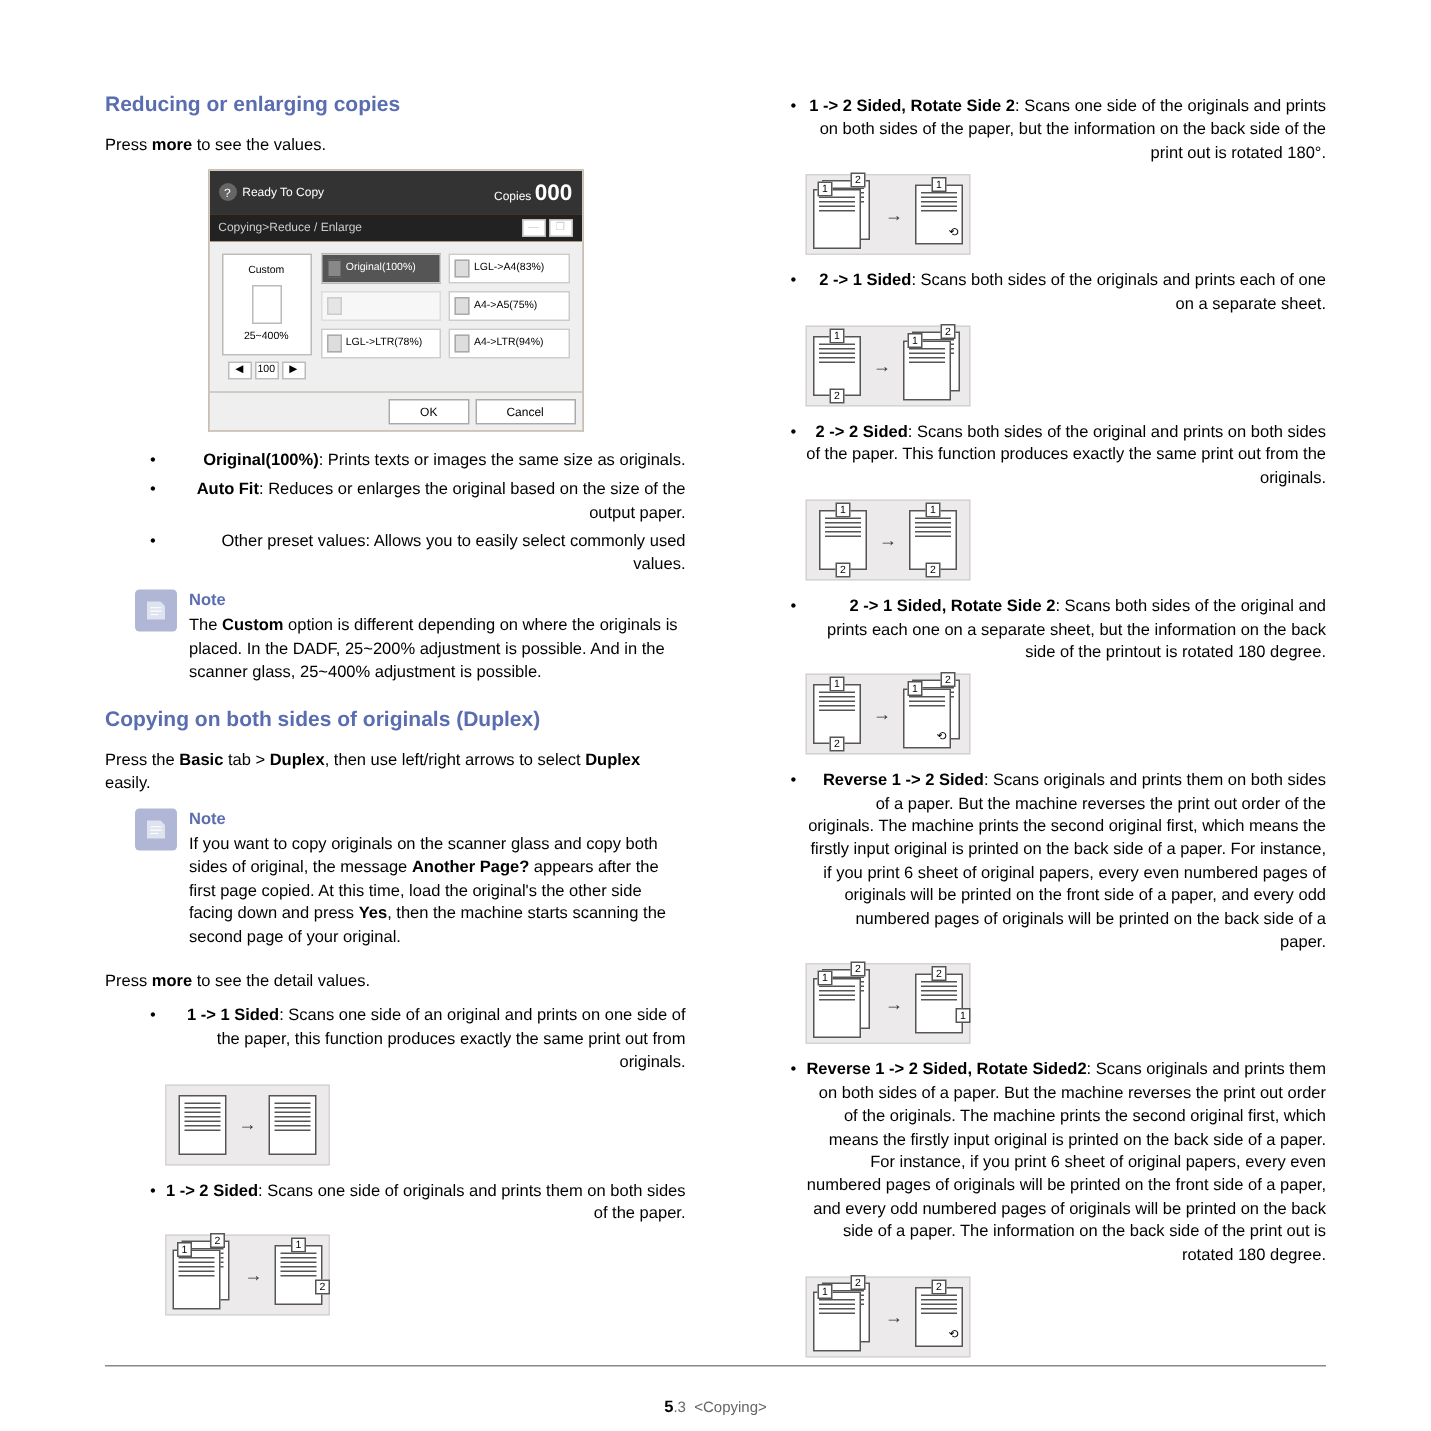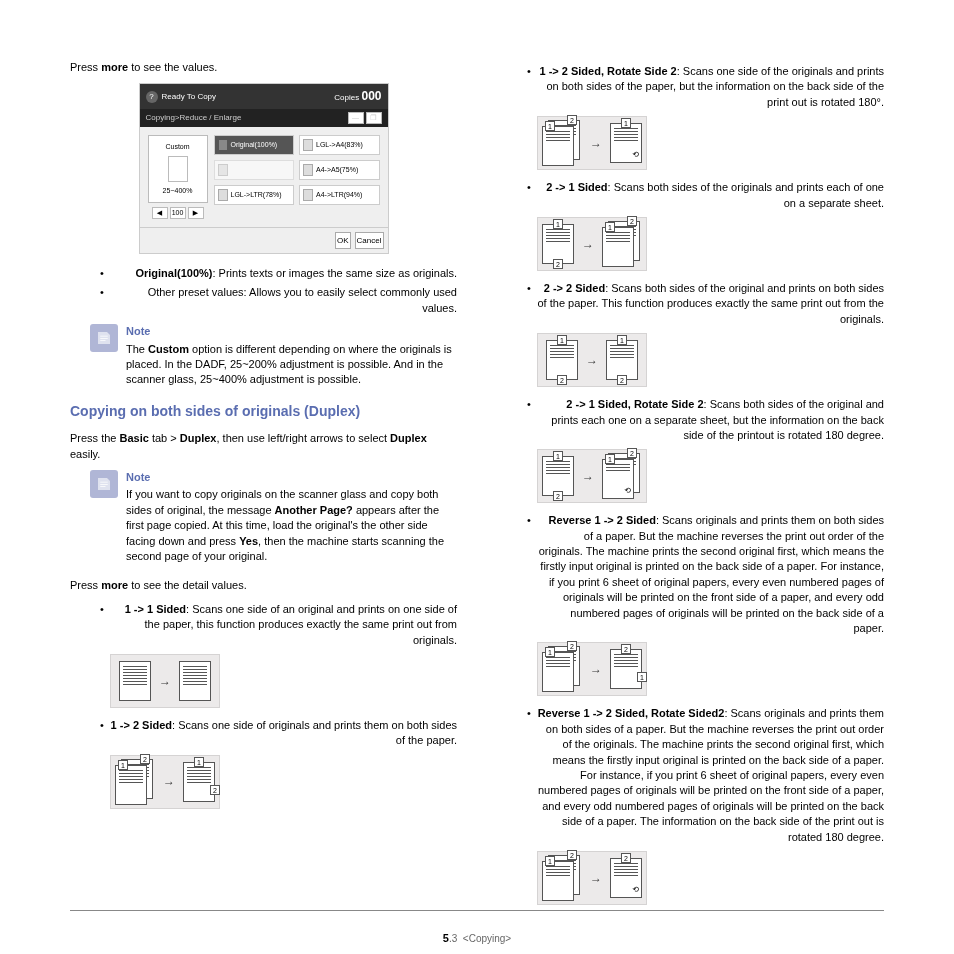--- a/index.html
+++ b/index.html
@@ -92,21 +92,21 @@
   .ui-btnrow { display:flex; gap:2px; margin-top:4px; justify-content:center; }
   .ui-minibtn { width:16px; height:12px; border:1px solid #bbb; background:#fff; font-size:7px; display:flex; align-items:center; justify-content:center;}
   .ui-grid { flex:1; display:flex; flex-direction:column; gap:5px; }
   .ui-row { display:flex; gap:5px; }
   .ui-cell { flex:1; border:1px solid #ccc; background:#fff; height:20px; font-size:7px; display:flex; align-items:center; padding:0 3px; gap:3px;}
   .ui-cell.sel { background:#555; color:#fff; }
   .ui-thumbicon { width:10px; height:12px; background:#ddd; border:1px solid #aaa;}
   .ui-footer {
     background:#efefef; border-top:1px solid #ccc; padding:4px; display:flex; justify-content:flex-end; gap:4px;
   }
-  .ui-btn { border:1px solid #aaa; background:#fff; padding:2px 1px; font-size:8px; }
+  .ui-btn { border:1px solid #aaa; background:#fff; padding:2px 20px; font-size:8px; }
   .diagram {
     width: 110px;
     height: 54px;
     background: #eceaea;
     border: 1px solid #d5d3d3;
     margin: 6px 0 10px 40px;
     display:flex;
     align-items:center;
     justify-content:center;
     gap:8px;
@@ -152,28 +152,29 @@
     color:#666;
   }
   .page-footer b { color:#000; font-size:11px; }
 </style>
 </head>
 <body>
 
 <div class="columns">
 
   <div class="col">
+    <h2>Reducing or enlarging copies</h2>
     <p>
       <span>Press </span><b>more</b><span> to see the values.</span>
     </p>
 
     <div class="ui-screenshot">
       <div class="ui-header">
         <span><span class="q">?</span><span>Ready To Copy</span></span>
-        <span><span>Copies</span> <b style="font-size:12px">000</b></span>
+        <span><span>Copies</span> <b style="font-size:15px">000</b></span>
       </div>
       <div class="ui-subheader">
         <span>Copying&gt;Reduce / Enlarge</span>
         <span style="display:flex;gap:2px;">
           <span class="ui-minibtn">—</span>
           <span class="ui-minibtn">❐</span>
         </span>
       </div>
       <div class="ui-body">
         <div class="ui-left">
@@ -224,20 +225,23 @@
       <div class="ui-footer">
         <div class="ui-btn">OK</div>
         <div class="ui-btn">Cancel</div>
       </div>
     </div>
 
     <div class="bullet">
         <div class="bullet-text"><b>Original(100%)</b><span>: Prints texts or images the same size as originals.</span></div>
       </div>
     <div class="bullet">
+        <div class="bullet-text"><b>Auto Fit</b><span>: Reduces or enlarges the original based on the size of the output paper.</span></div>
+      </div>
+    <div class="bullet">
         <div class="bullet-text"><span>Other preset values: Allows you to easily select commonly used values.</span></div>
       </div>
 
     <div class="note-block">
       <div class="note-icon">
         <svg viewBox="0 0 24 24">
             <path fill="#fff" d="M4 4h12l4 4v12H4z" opacity=".6"></path>
             <path fill="#fff" d="M7 9h10v1H7zM7 12h10v1H7zM7 15h7v1H7z"></path>
           </svg>
       </div>

